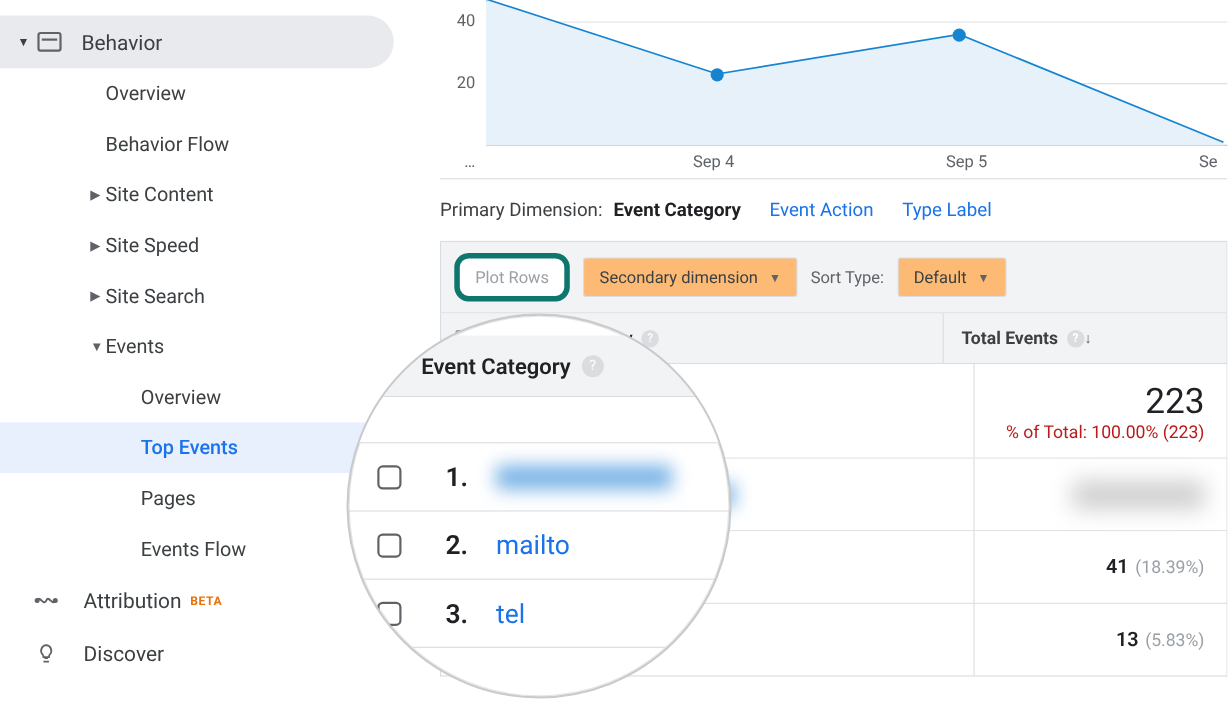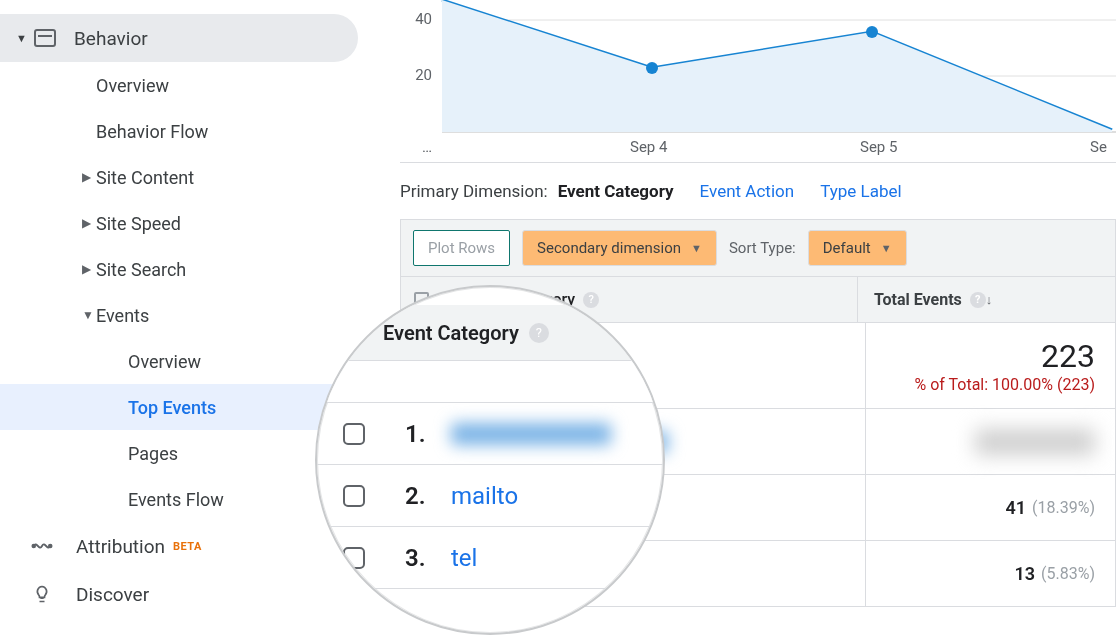--- a/index.html
+++ b/index.html
@@ -24,38 +24,38 @@
 .beta { font-size:11px;font-weight:700;color:#e8710a;margin-left:8px;letter-spacing:.5px;vertical-align:top }
 .content { flex:1;position:relative;overflow:hidden }
 .chart-area { position:relative;height:160px }
 .chart-svg { position:absolute;left:0;top:0 }
 .dim-row { display:flex;align-items:center;padding:18px 0 18px 0;font-size:17px;margin-left:0 }
 .dim-label { color:#3c4043;margin-right:10px;margin-left:0 }
 .dim-opt { margin-right:26px;cursor:pointer }
 .dim-opt.active { font-weight:700;color:#202124 }
 .dim-opt.link { color:#1a73e8 }
 .toolbar { background:#f1f3f4;border:1px solid #dadce0;padding:10px 12px;display:flex;align-items:center;gap:12px }
-.btn { border:1px solid #0f766e;background:#fff;color:#9aa0a6;font-size:15px;padding:8px 14px;border-radius:2px }
+.btn { border:5px solid #0f766e;background:#fff;color:#9aa0a6;font-size:15px;padding:8px 14px;border-radius:13px }
 .sel { border:1px solid #dadce0;background:#fdba74;color:#3c4043;font-size:15px;padding:8px 14px;border-radius:3px;display:flex;align-items:center;gap:10px }
 .sel .tri { color:#5f6368;font-size:11px }
 .sort-lbl { color:#5f6368;font-size:15px }
 .thead { display:flex;background:#f1f3f4;border:1px solid #dadce0;border-top:none;height:46px }
 .th-chk { width:40px;display:flex;align-items:center;justify-content:center }
 .chkbox { width:15px;height:15px;border:2px solid #9aa0a6;border-radius:2px }
 .th-cat { flex:1;display:flex;align-items:center;padding-left:26px;font-size:16px;color:#202124;font-weight:500;gap:8px }
 .th-tot { width:258px;display:flex;align-items:center;justify-content:flex-start;padding:0 16px;border-left:1px solid #dadce0;font-weight:700;font-size:16px }
 .help { width:16px;height:16px;border-radius:50%;background:#dadce0;color:#fff;font-size:11px;display:inline-flex;align-items:center;justify-content:center }
 .arrow-down { color:#5f6368;font-size:13px }
 .trow { display:flex;border:1px solid #dadce0;border-top:none;min-height:66px;background:#fff }
 .trow.summary { min-height:86px }
 .trow .c-chk { width:40px;display:flex;align-items:center;justify-content:center }
 .trow .c-cat { flex:1;display:flex;align-items:center;padding-left:26px;font-size:18px;gap:26px }
 .trow .idx { color:#3c4043;font-weight:500 }
 .trow .val { color:#1a73e8 }
-.trow .c-tot { width:250px;display:flex;align-items:center;justify-content:flex-end;padding-right:20px;border-left:1px solid #dadce0 }
+.trow .c-tot { width:230px;display:flex;align-items:center;justify-content:flex-end;padding-right:20px;border-left:1px solid #dadce0 }
 .trow .c-tot .num { font-size:18px;font-weight:600;color:#202124;margin-right:6px }
 .trow .c-tot .pct { font-size:16px;color:#9aa0a6 }
 .trow.summary .c-tot { flex-direction:column;align-items:flex-end;justify-content:center }
 .trow.summary .big { font-size:32px;color:#202124;font-weight:400 }
 .trow.summary .small { font-size:16px;color:#b91c1c }
 .blur-pill { width:160px;height:22px;background:#7ab3e6;border-radius:3px;filter:blur(8px) }
 .blur-pill2 { width:120px;height:26px;background:#cfcfcf;border-radius:3px;filter:blur(10px) }
 .lens { position:absolute;left:315px;top:285px;width:350px;height:350px;border-radius:50%;border:2px solid #c8cacc;background:#fff;overflow:hidden;box-shadow:0 0 0 1px #e5e6e7 inset }
 .lens-inner { position:absolute;left:0;top:0;width:100%;height:100% }
 .lens-row { display:flex;align-items:center;height:62px;border-bottom:1px solid #dadce0;padding-left:26px }

